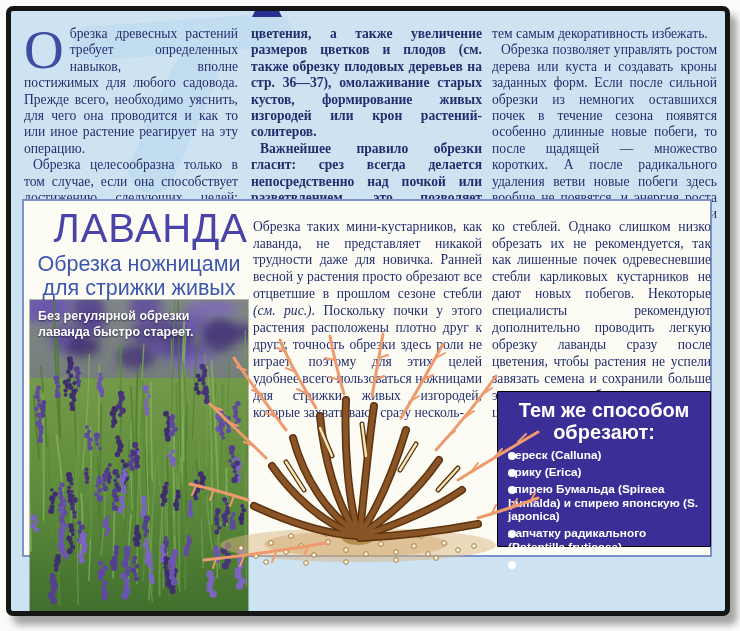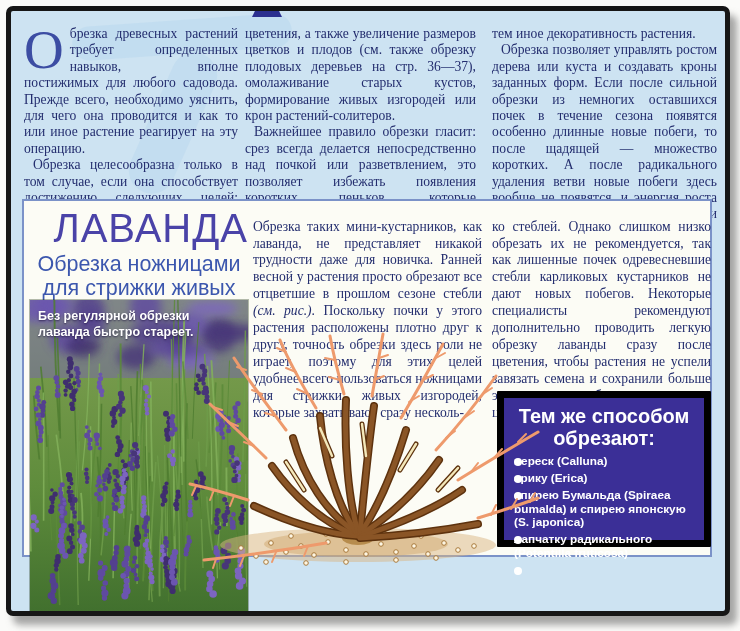--- a/index.html
+++ b/index.html
@@ -25,21 +25,21 @@
   }
 
   
   .col{
     position:absolute;top:26px;color:#232d6e;font-size:13.6px;line-height:16.4px;
     text-align:justify;z-index:1;
   }
   .col p{margin:0;}
   .col p.ind{text-indent:9px;}
   .col1{left:24px;width:214px;}
-  .col2{left:245px;width:231px;}
+  .col2{left:251px;width:231px;font-weight:bold;}
   .col3{left:492px;width:225px;}
   .dropcap{
     float:left;font-size:55px;line-height:44px;color:#3c4da3;
     padding:2px 6px 0 0;font-family:"Liberation Serif",serif;
   }
 
   
   .white-box{
     position:absolute;left:22px;top:199px;width:690px;height:358px;
     background:#fcfcf5;border:2px solid #7b92c8;box-sizing:border-box;z-index:1;
@@ -73,21 +73,21 @@
     position:absolute;top:205px;color:#232d6e;font-size:13.6px;line-height:16.9px;
     text-align:justify;z-index:2;
   }
   .fcol1{left:253px;width:229px;}
   .fcol2{left:492px;width:219px;}
   .it{font-style:italic;}
 
   
   .purple-box{
     position:absolute;left:497px;top:391px;width:214px;height:156px;
-    background:#3b2f97;border:7px solid #000000;box-sizing:border-box;z-index:2;
+    background:#3b2f97;border:1px solid #000000;box-sizing:border-box;z-index:2;
     border-radius:1px;
   }
   .purple-title{
     margin:7px 6px 4px 6px;text-align:center;color:#ffffff;
     font-family:"Liberation Sans",sans-serif;font-size:20px;line-height:22px;font-weight:600;
   }
   .purple-list{
     list-style:none;margin:0;padding:2px 6px 0 10px;
   }
   .purple-list li{
@@ -118,21 +118,21 @@
 
     <div class="col col1">
       <p><span class="dropcap">О</span><span>брезка древесных растений требует определенных навыков, вполне постижимых для любого садовода. Прежде всего, необходимо уяснить, для чего она проводится и как то или иное растение реагирует на эту операцию.</span></p>
       <p class="ind">Обрезка целесообразна только в том случае, если она способствует достижению следующих целей: коррекция размеров растения, стимулирование пышности</p>
     </div>
     <div class="col col2">
       <p>цветения, а также увеличение размеров цветков и плодов (см. также обрезку плодовых деревьев на стр. 36—37), омолаживание старых кустов, формирование живых изгородей или крон растений-солитеров.</p>
       <p class="ind">Важнейшее правило обрезки гласит: срез всегда делается непосредственно над почкой или разветвлением, это позволяет избежать появления коротких пеньков, которые впоследствии засыхают, снижая</p>
     </div>
     <div class="col col3">
-      <p>тем иное декоративность растения.</p>
+      <p>тем самым декоративность избежать.</p>
       <p class="ind">Обрезка позволяет управлять ростом дерева или куста и создавать кроны заданных форм. Если после сильной обрезки из немногих оставшихся почек в течение сезона появятся особенно длинные новые побеги, то после щадящей — множество коротких. А после радикального удаления ветви новые побеги здесь вообще не появятся, и энергия роста перераспределится между другими побегами.</p>
     </div>
 
     <div class="white-box"></div>
     <div class="feature-title">ЛАВАНДА</div>
     <div class="feature-subtitle">Обрезка ножницами для стрижки живых изгородей</div>
 
     <div class="photo">
       <svg width="218" height="312" viewBox="0 0 218 312" xmlns="http://www.w3.org/2000/svg">
           <defs>

